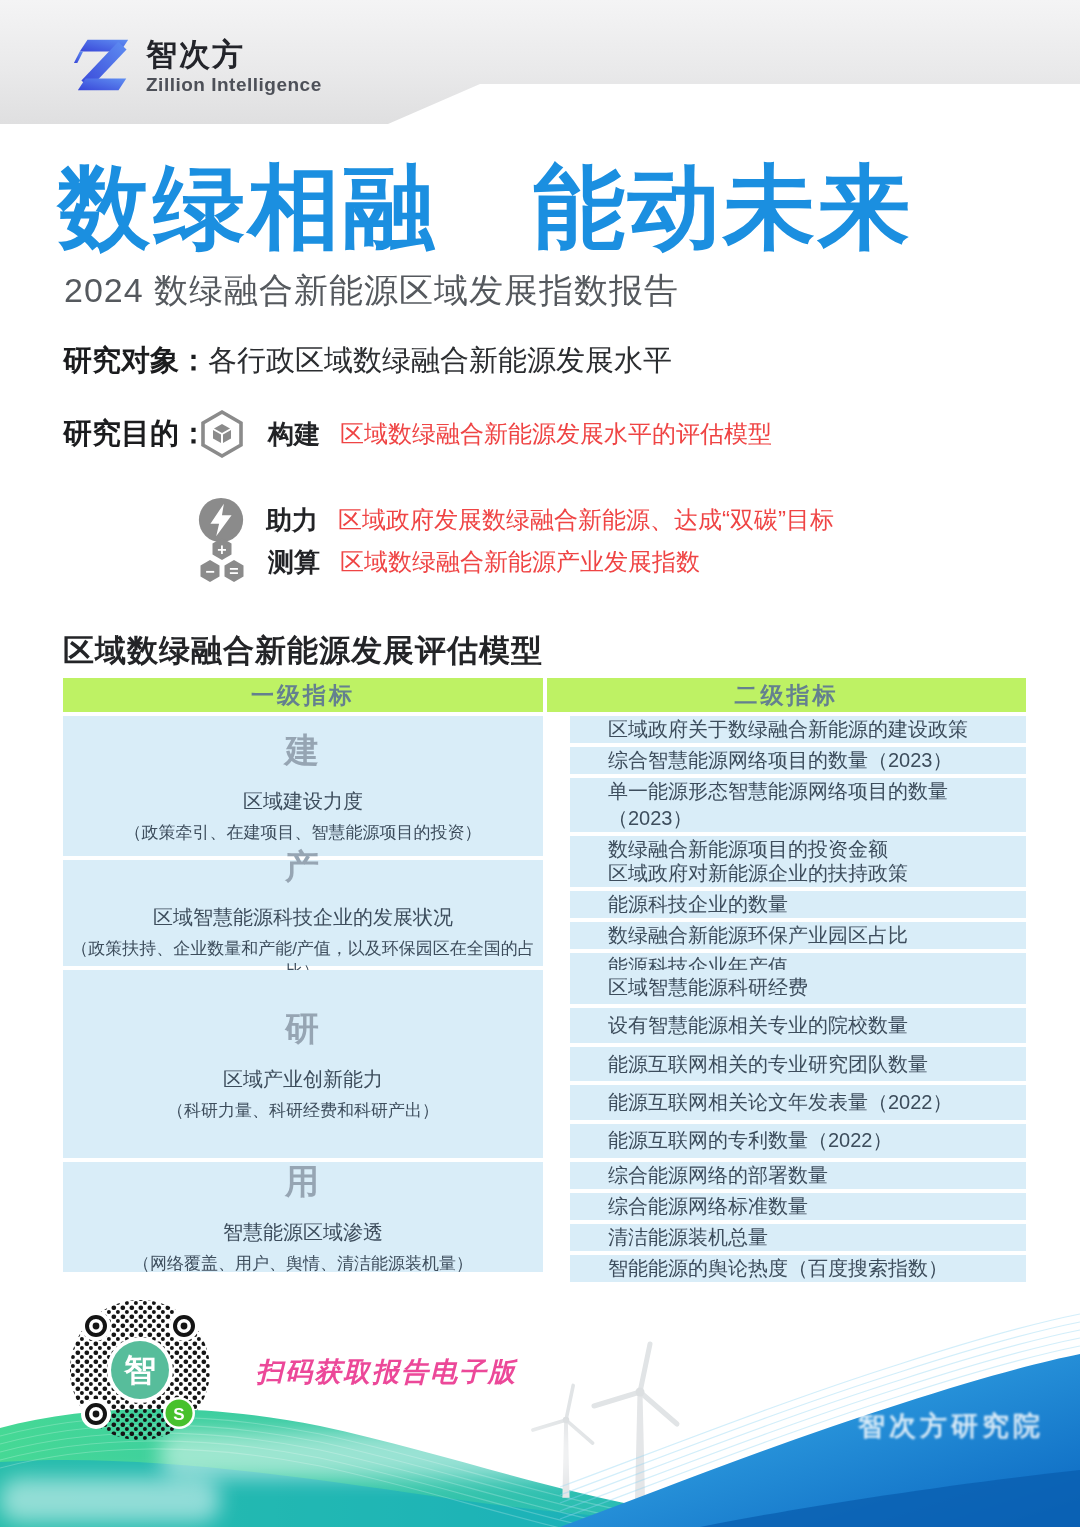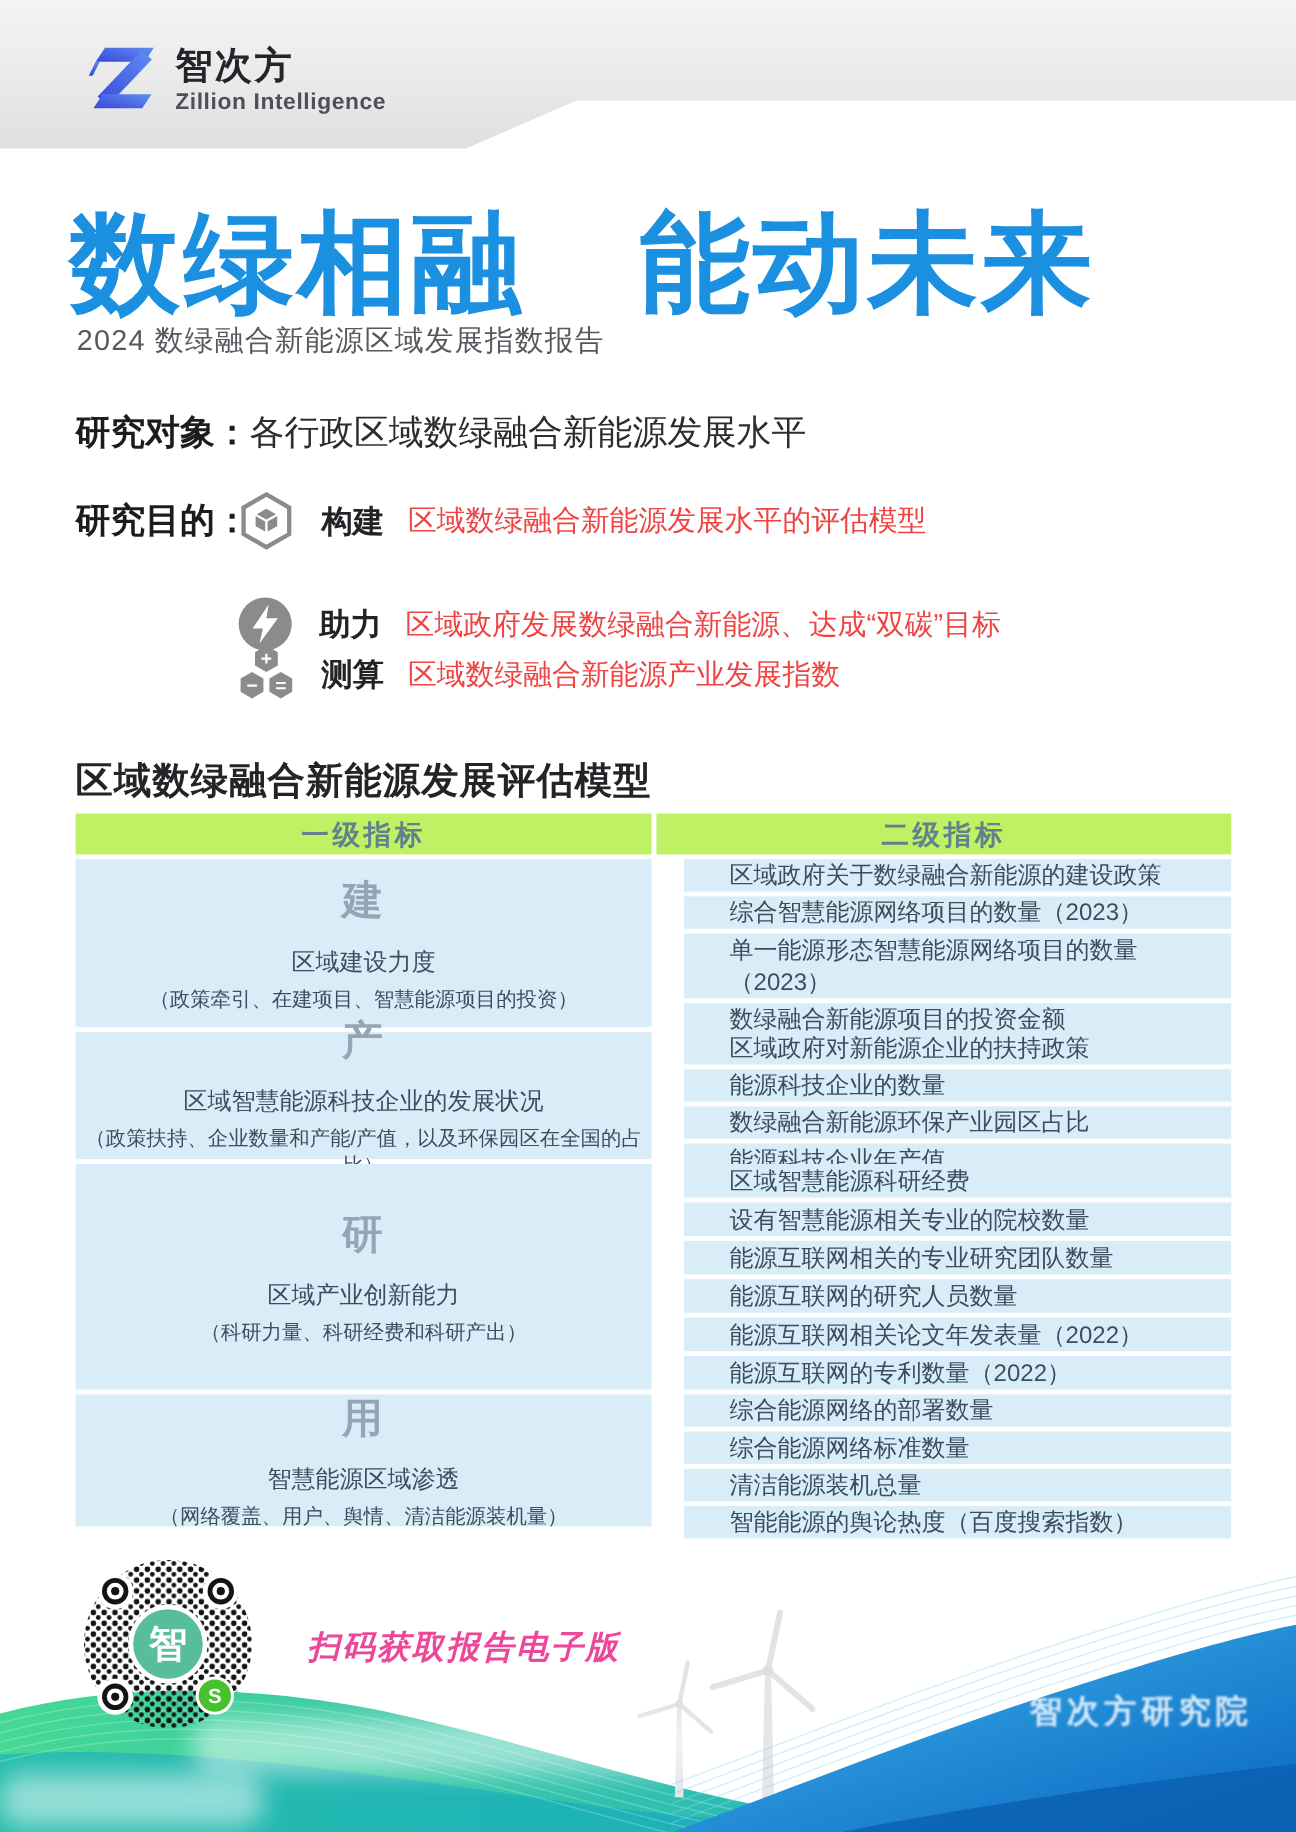--- a/index.html
+++ b/index.html
@@ -14,26 +14,26 @@
     background:linear-gradient(180deg,#f4f4f5 0%,#e9e9ea 55%,#dededf 100%);
     clip-path:polygon(0 0,1080px 0,1080px 84px,480px 84px,388px 124px,0 124px);
   }
   
   .logo{position:absolute;left:72px;top:34px;display:flex;align-items:center;gap:12px;}
   .brand-text{display:flex;flex-direction:column;line-height:1.05;}
   .brand-name{font-size:31px;font-weight:bold;color:#23242a;letter-spacing:2px;}
   .brand-tagline{font-size:19px;font-weight:bold;color:#4d5058;margin-top:4px;letter-spacing:.5px;}
   
   .page-title{
-    position:absolute;left:58px;top:158px;width:980px;
+    position:absolute;left:58px;top:146px;width:980px;
     font-size:92px;font-weight:900;color:#1b8fe0;letter-spacing:3px;white-space:nowrap;
   }
   .page-subtitle{
     position:absolute;left:64px;top:268px;
-    font-size:24px;font-weight:500;color:#55595e;letter-spacing:1px;
+    font-size:34px;font-weight:500;color:#55595e;letter-spacing:1px;
   }
   
   .research-object{position:absolute;left:63px;top:341px;font-size:29px;color:#2b2d30;}
   .research-object b{color:#1b1c1e;}
   .purpose-label{position:absolute;left:63px;top:414px;font-size:29px;font-weight:bold;color:#1b1c1e;}
   .purpose-item{position:absolute;left:196px;height:56px;display:flex;align-items:center;gap:20px;}
   .purpose-item .icon{flex:none;display:flex;align-items:center;justify-content:center;}
   .purpose-lead{font-size:26px;font-weight:bold;color:#222326;}
   .purpose-text{font-size:24px;color:#ef4444;}
   .pi1{top:406px;} .pi2{top:492px;} .pi3{top:534px;}
@@ -189,21 +189,20 @@
   <div class="tgroup g3">
     <div class="lead-cell">
       <div class="lead-key">研</div>
       <div class="lead-name">区域产业创新能力</div>
       <div class="lead-desc">（科研力量、科研经费和科研产出）</div>
     </div>
     <div class="rows">
       <div class="row">区域智慧能源科研经费</div>
       <div class="row">设有智慧能源相关专业的院校数量</div>
       <div class="row">能源互联网相关的专业研究团队数量</div>
-      <div class="row">能源互联网的研究人员数量</div>
       <div class="row">能源互联网相关论文年发表量（2022）</div>
       <div class="row">能源互联网的专利数量（2022）</div>
     </div>
   </div>
 
   <div class="tgroup g4">
     <div class="lead-cell">
       <div class="lead-key">用</div>
       <div class="lead-name">智慧能源区域渗透</div>
       <div class="lead-desc">（网络覆盖、用户、舆情、清洁能源装机量）</div>

